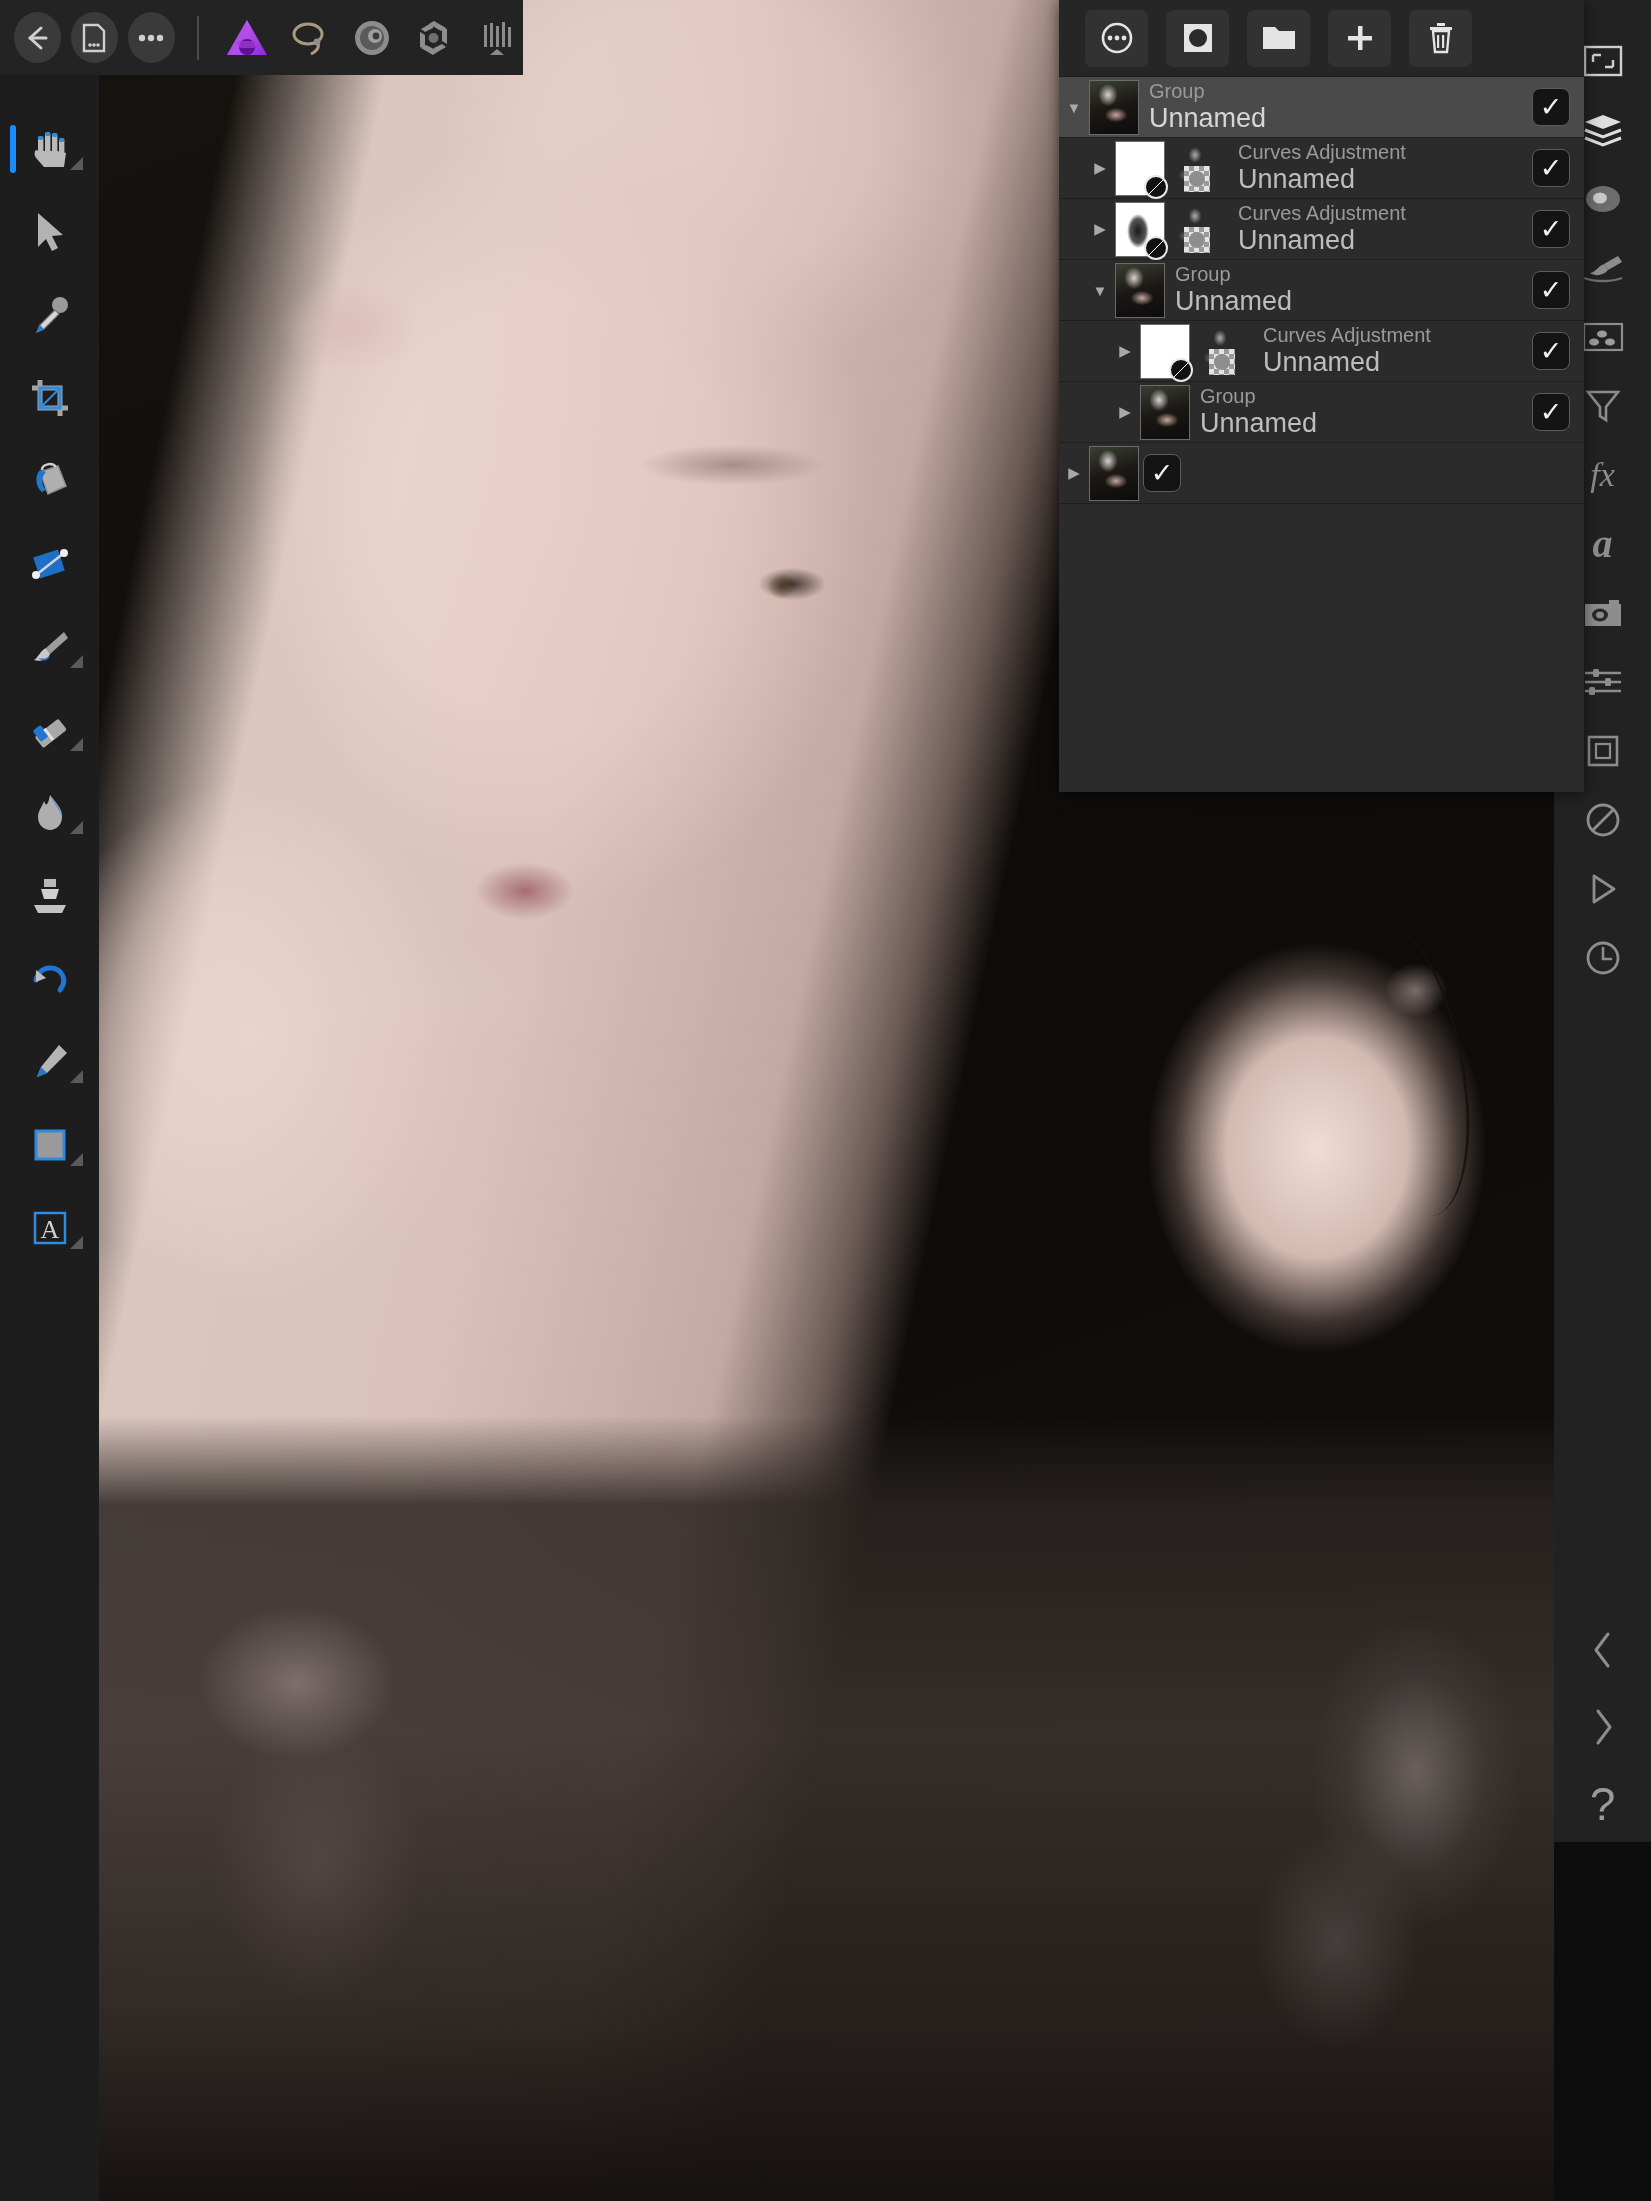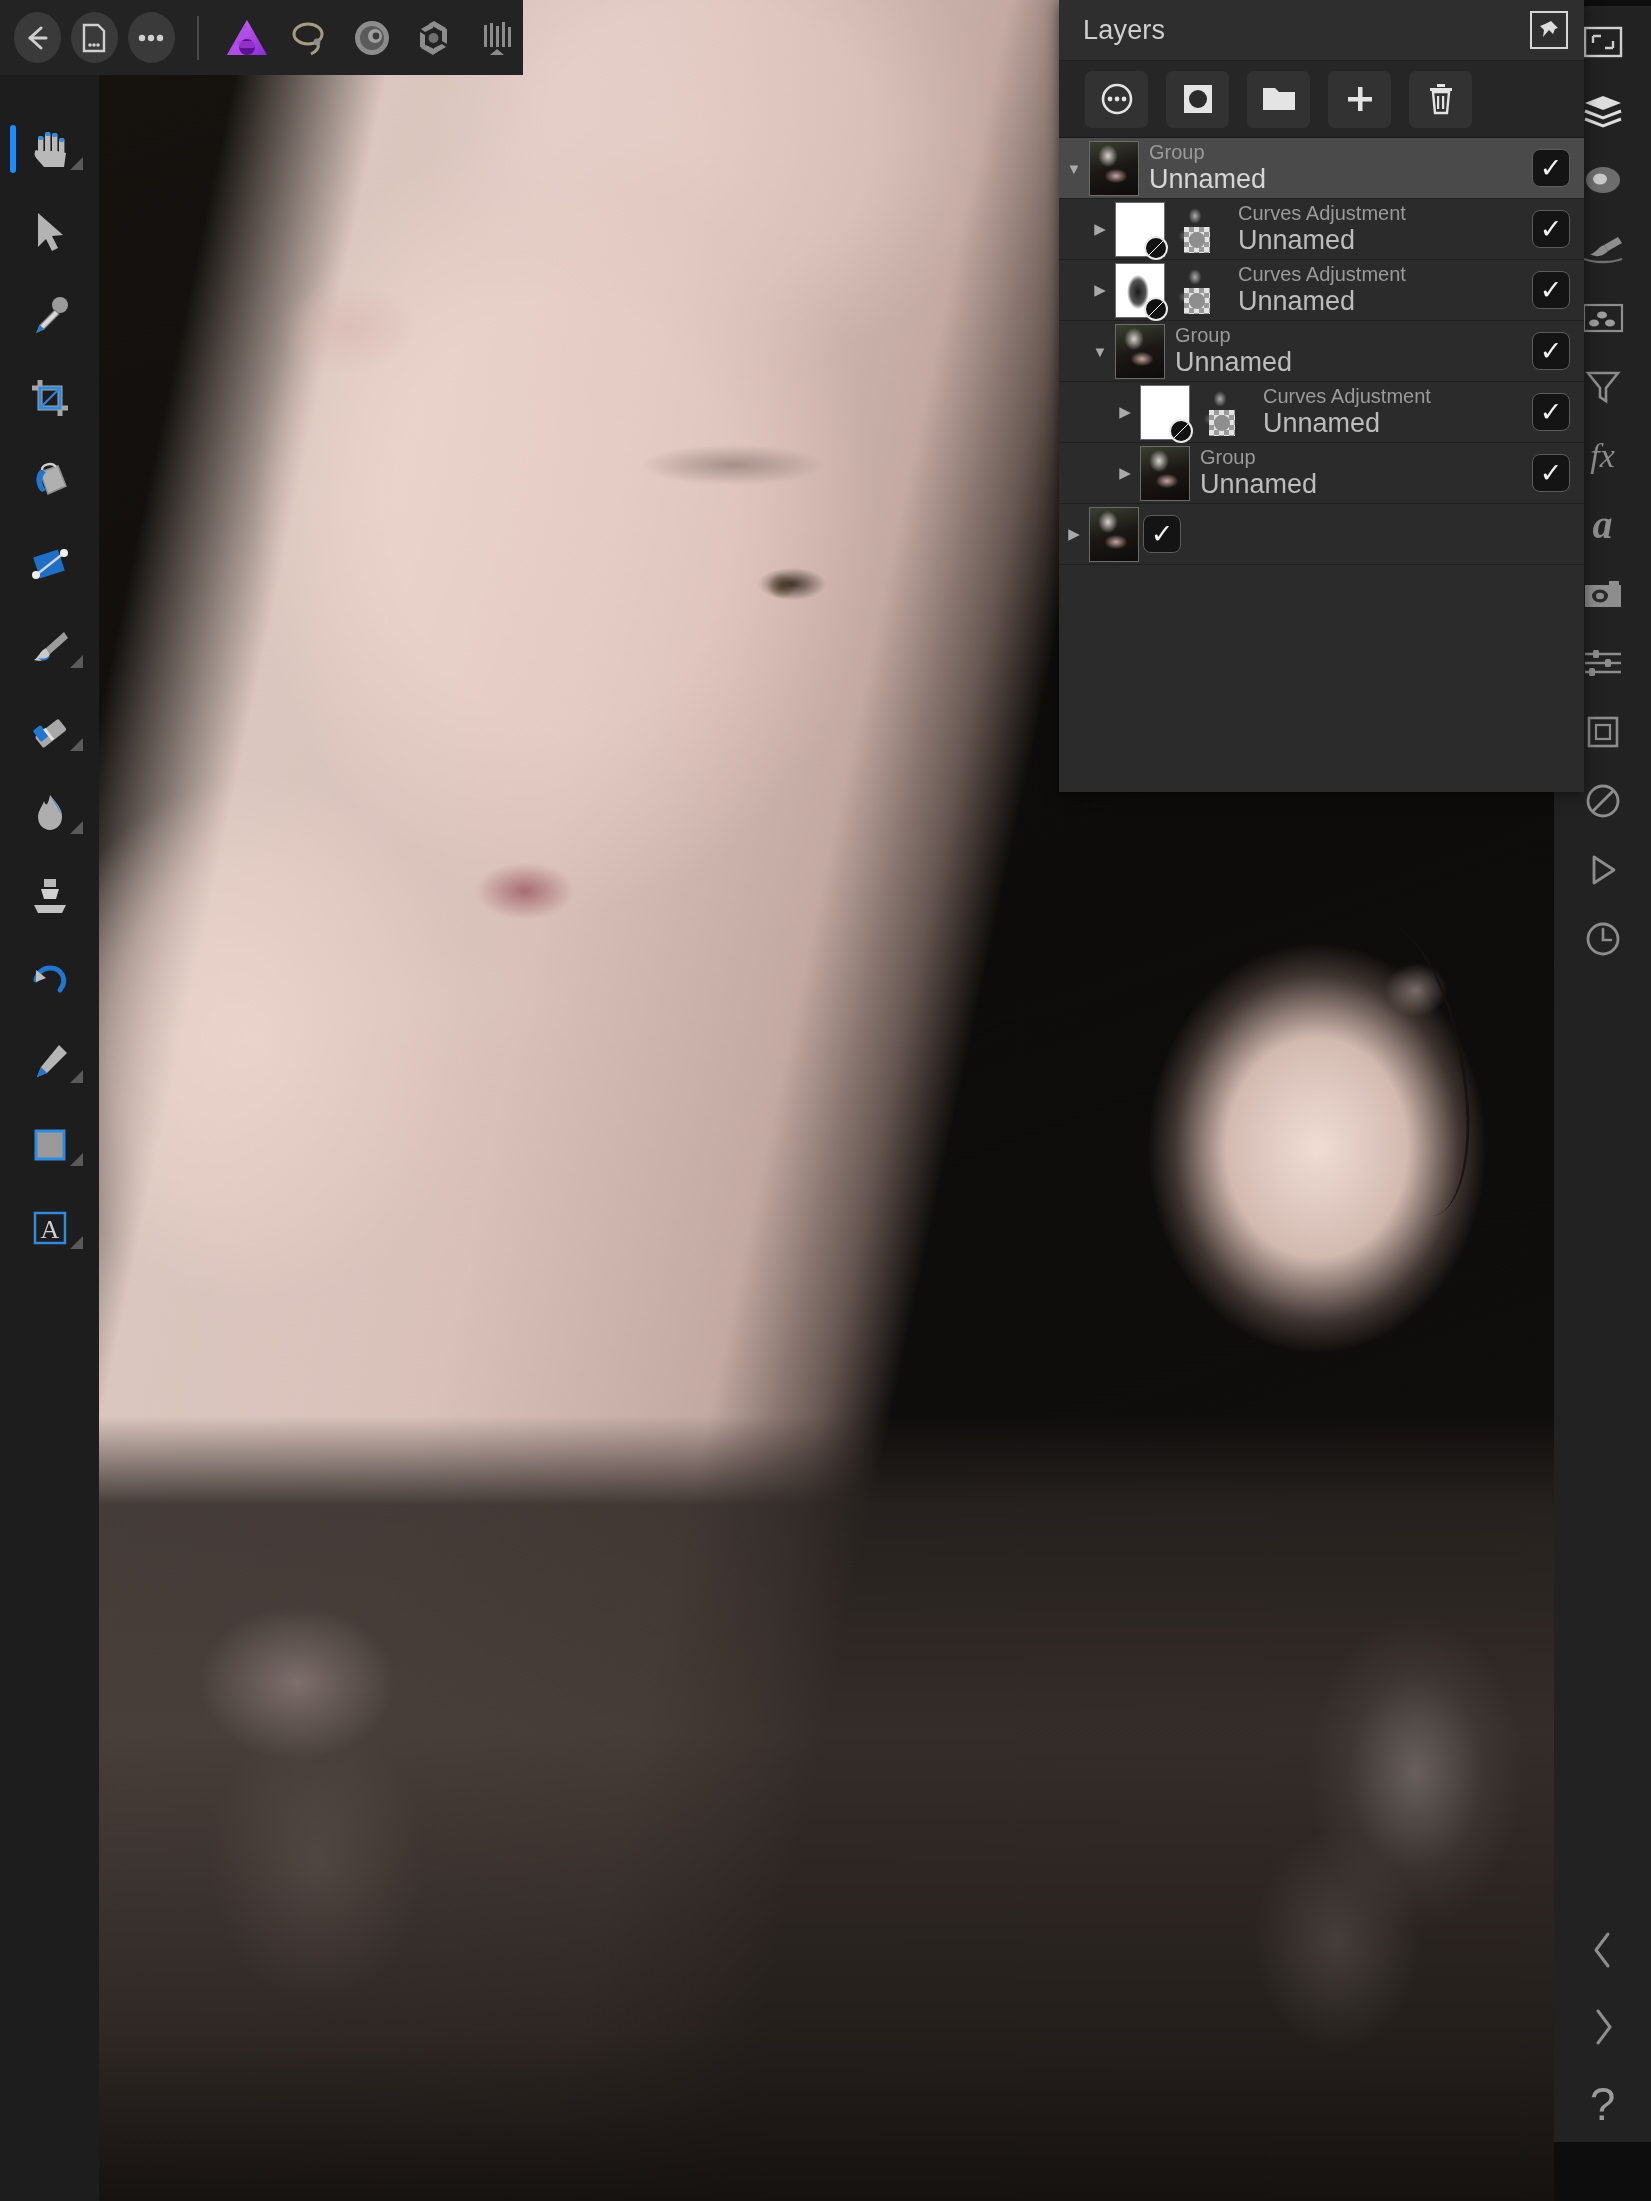--- a/index.html
+++ b/index.html
@@ -188,23 +188,23 @@
     width: 38px; height: 38px; flex:0 0 38px; border-radius:8px;
     background:#141414; border:1px solid #5c5c5c;
     display:flex; align-items:center; justify-content:center;
     color:#f2f2f2; font-size:27px; line-height:1;
   }
   .indent-1 { padding-left: 26px; }
   .indent-2 { padding-left: 51px; }
 
   
   #studio-rail {
-    position:absolute; right:0; top:6px; width:97px; height:2136px;
+    position:absolute; right:0; top:0; width:97px; height:1842px;
     background:#222222;
-    display:flex; flex-direction:column; align-items:center; padding-top: 1px;
+    display:flex; flex-direction:column; align-items:center; padding-top: 26px;
   }
   .rail-icon {
     width: 97px; height: 69px; display:flex; align-items:center; justify-content:center;
     color:#8a8a8a; font-size: 30px;
   }
   #rail-bottom { position:absolute; right:0; bottom:0; width:97px; }
   .rail-bottom-icon {
     width:97px; height: 77px; display:flex; align-items:center; justify-content:center;
     color:#8a8a8a; font-size: 34px;
   }
@@ -423,28 +423,20 @@
             <rect x="28" y="5" width="3" height="25"></rect>
           <rect x="34" y="10" width="3" height="20"></rect>
         </g>
         <path d="M16 38 L23 32 L30 38 Z" fill="#8b8b8b"></path>
       </svg>
     </div>
   </div>
 
   <div id="layers-panel">
 
-    <div id="layers-header">
-      <span id="layers-title">Layers</span>
-      <span id="pin-btn">
-        <svg width="22" height="22" viewBox="0 0 22 22">
-            <path d="M13 2 l7 7 -3 1 -2 5 -4-4 -6 7 1-7 -4-4 5-2z" fill="#dcdcdc"></path>
-          </svg>
-      </span>
-    </div>
 
     <div id="layers-toolbar">
       <div class="lt-btn">
         <svg width="36" height="36" viewBox="0 0 36 36">
             <circle cx="18" cy="18" r="14" fill="none" stroke="#e4e4e4" stroke-width="2.6"></circle>
             <circle cx="11" cy="18" r="2.4" fill="#e4e4e4"></circle>
             <circle cx="18" cy="18" r="2.4" fill="#e4e4e4"></circle>
             <circle cx="25" cy="18" r="2.4" fill="#e4e4e4"></circle>
           </svg>
       </div>

